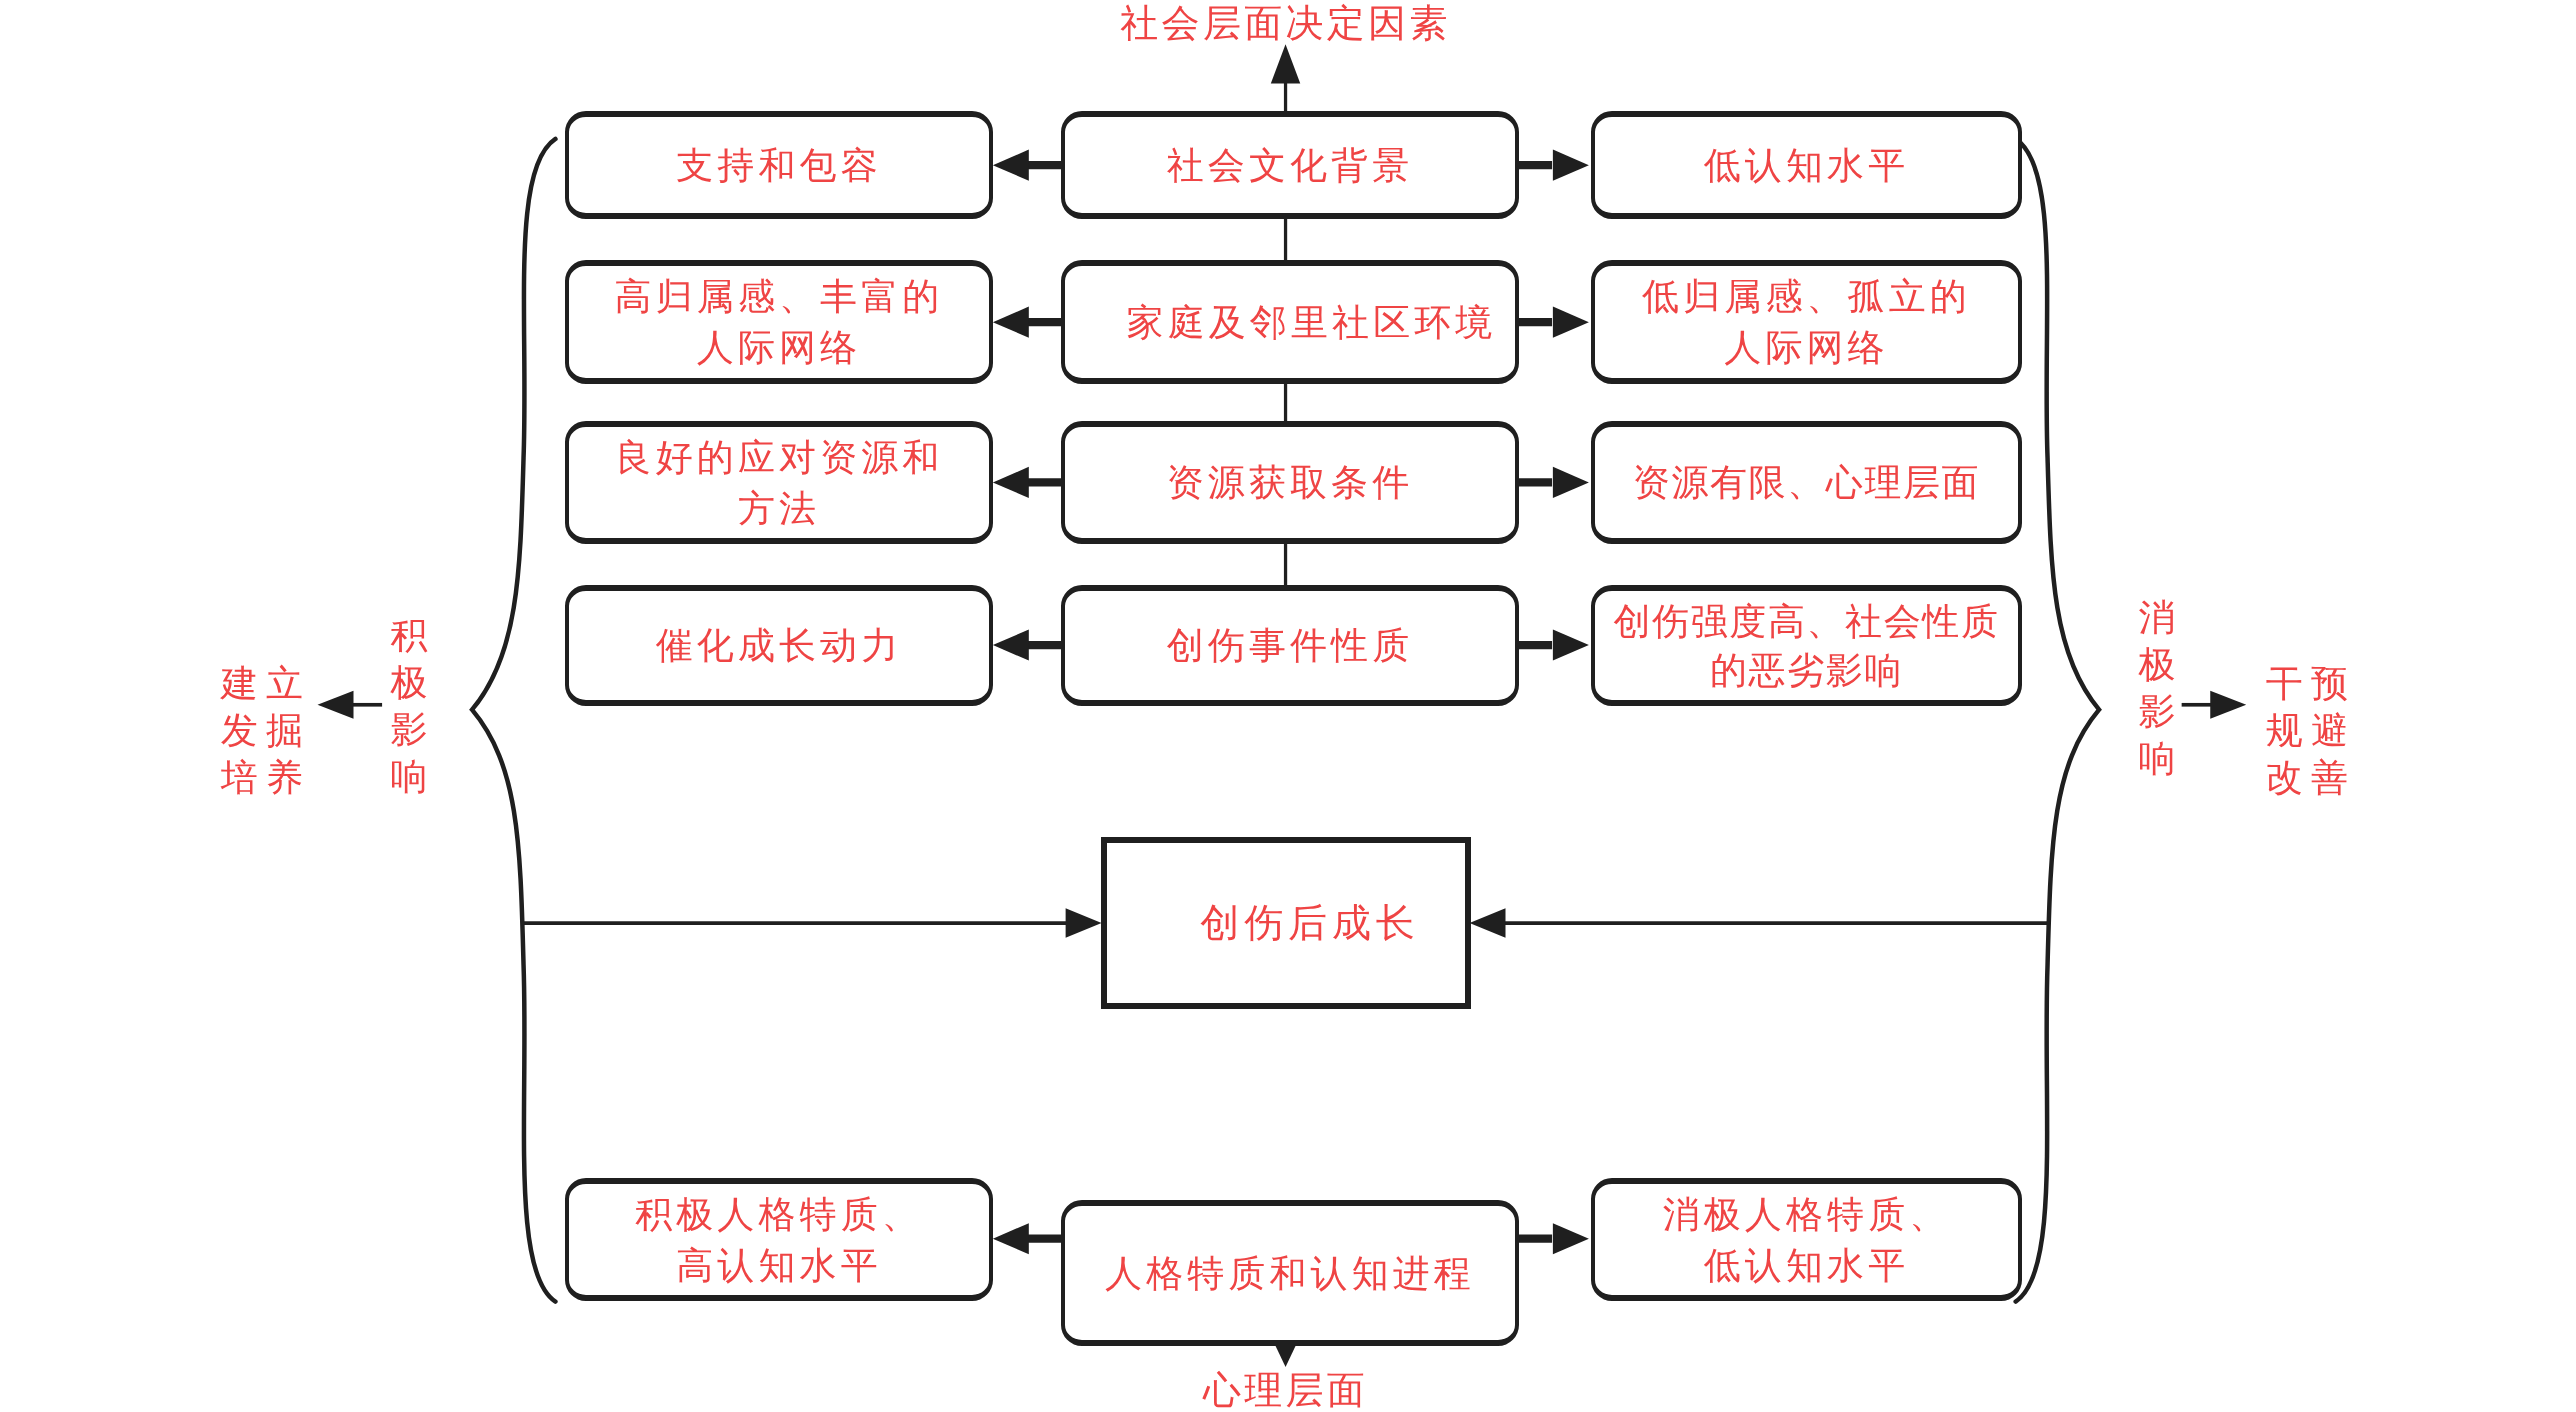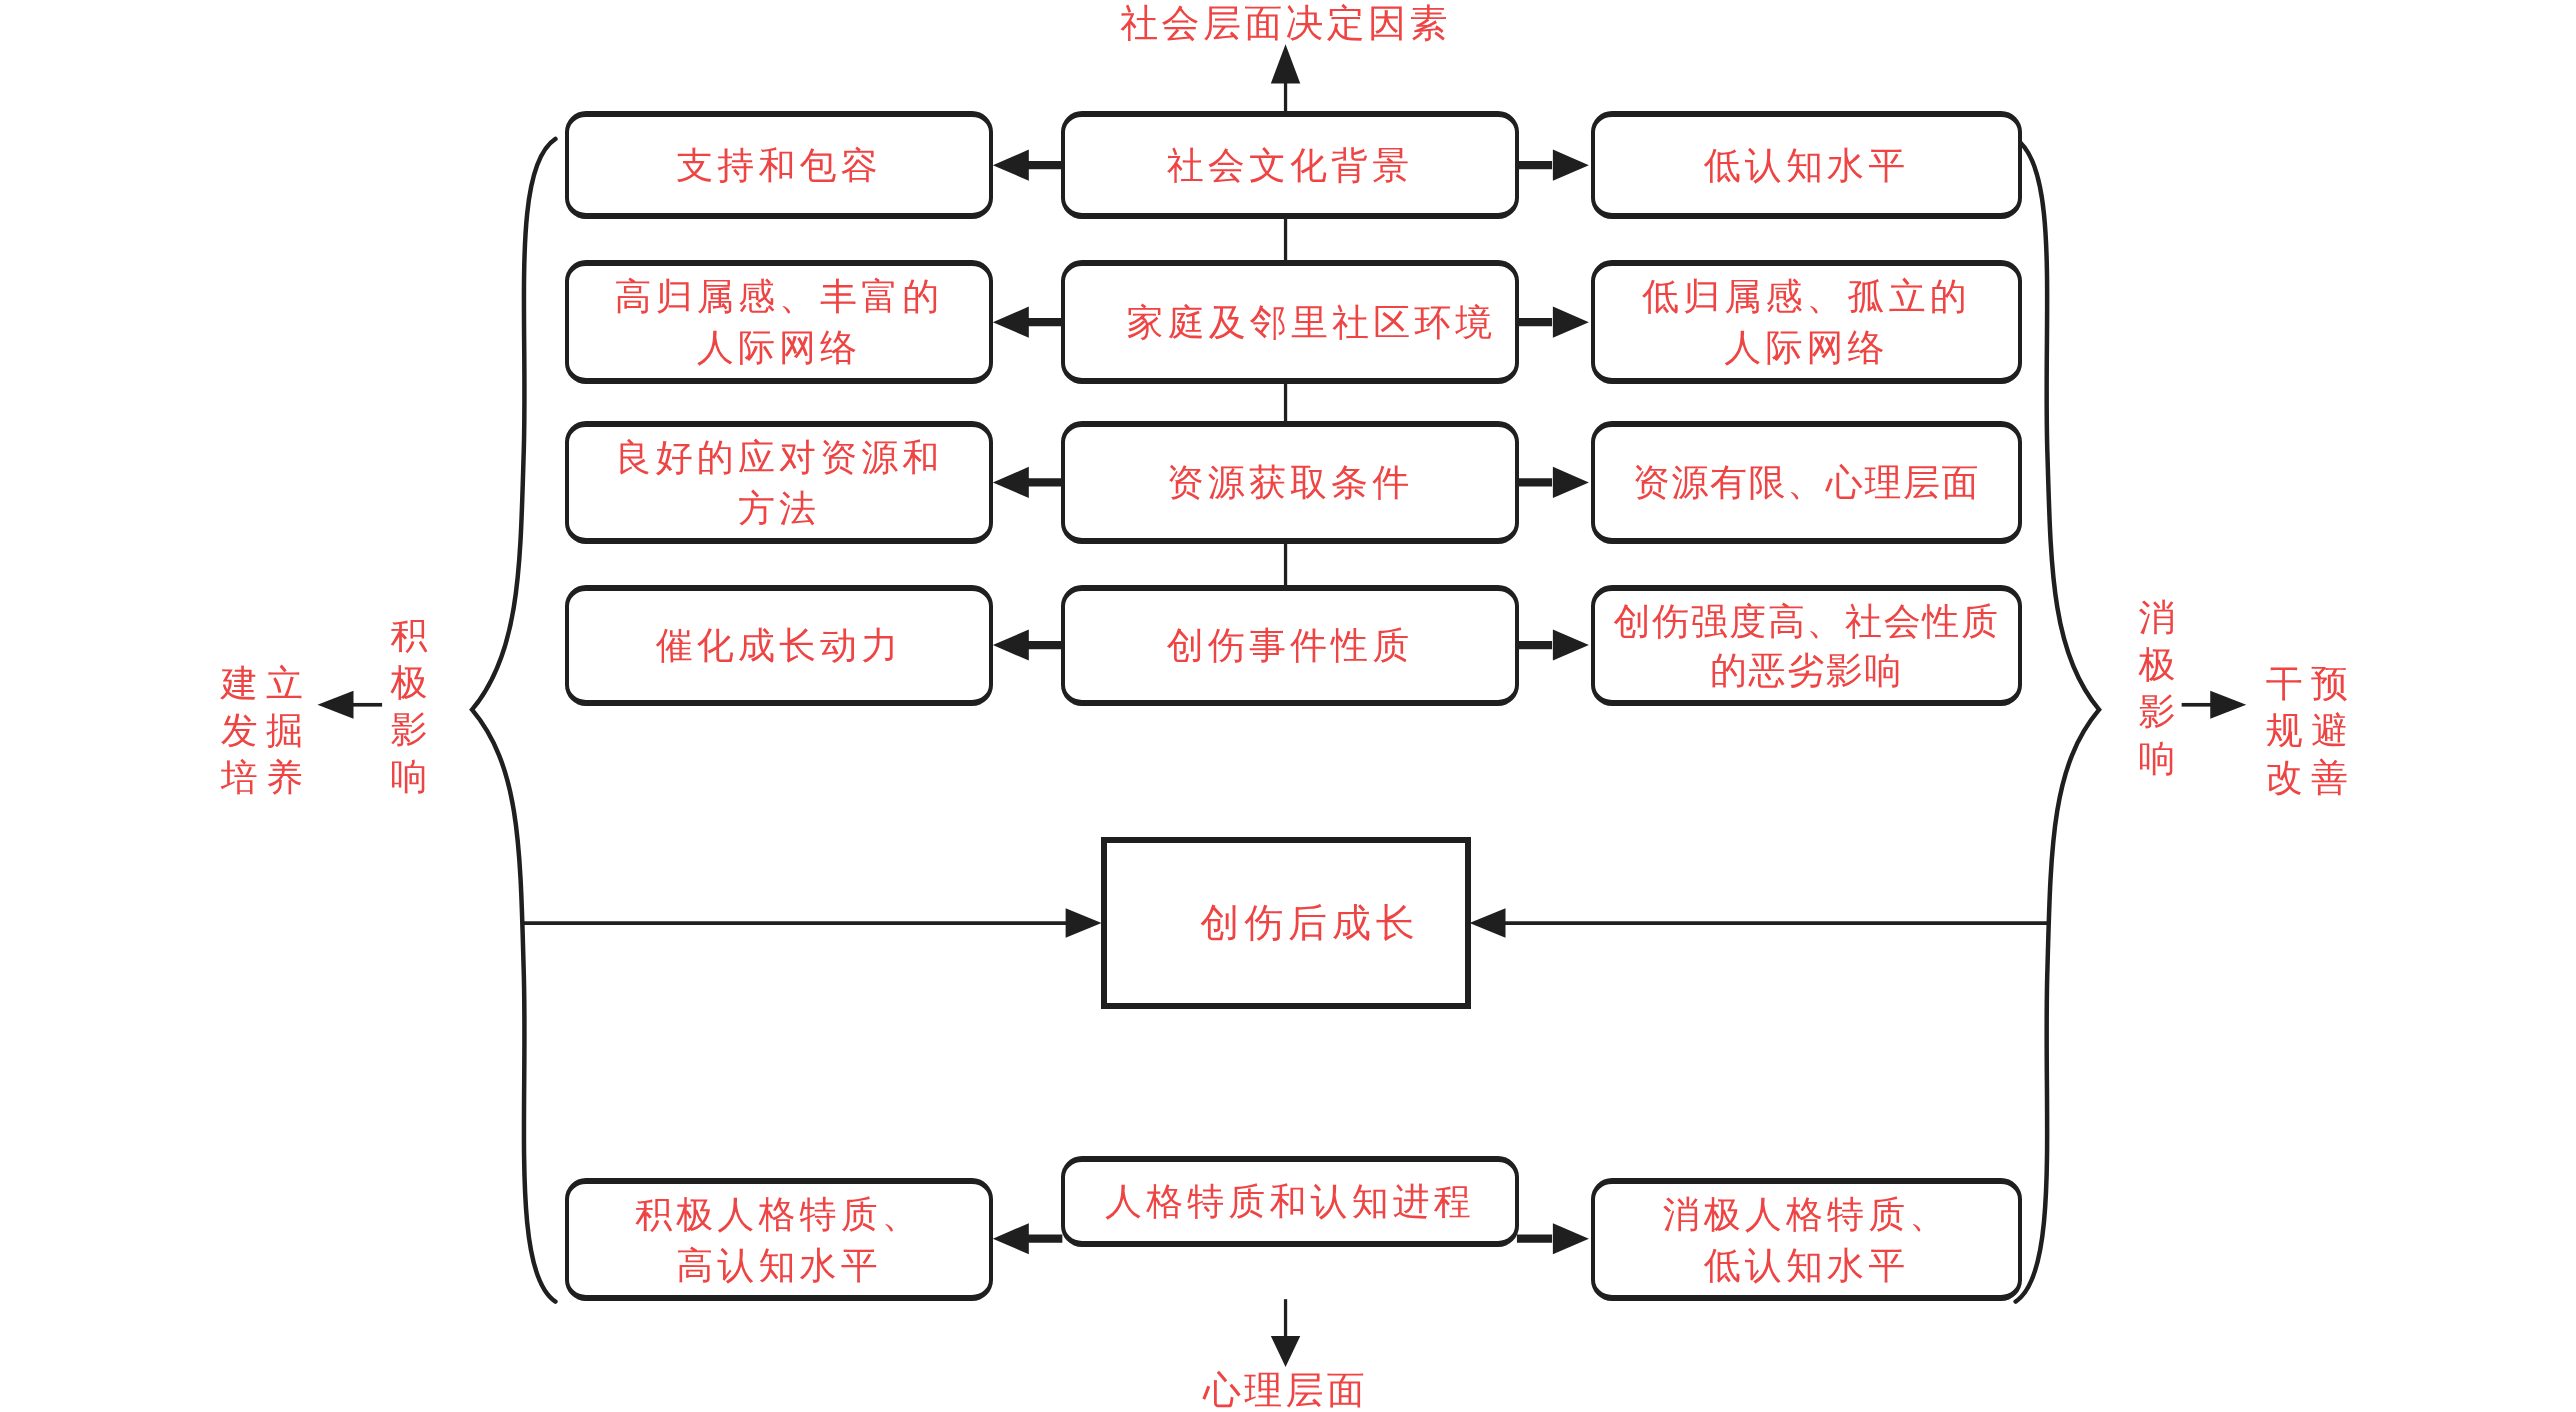--- a/index.html
+++ b/index.html
@@ -125,21 +125,21 @@
 
   <div class="rbox" style="left:565px;top:585px;width:428px;height:121px;">催化成长动力</div>
   <div class="rbox" style="left:1061px;top:585px;width:458px;height:121px;">创伤事件性质</div>
   <div class="rbox" style="left:1591px;top:585px;width:431px;height:121px;letter-spacing:1.6px;line-height:49px;">创伤强度高、社会性质
 的恶劣影响</div>
 
   <div class="sbox" style="left:1101px;top:837px;width:370px;height:172px;">创伤后成长</div>
 
   <div class="rbox" style="left:565px;top:1178px;width:428px;height:123px;">积极人格特质、
 高认知水平</div>
-  <div class="rbox" style="left:1061px;top:1156px;width:458px;height:91px;">人格特质和认知进程</div>
+  <div class="rbox" style="left:1061px;top:1200px;width:458px;height:146px;">人格特质和认知进程</div>
   <div class="rbox" style="left:1591px;top:1178px;width:431px;height:123px;">消极人格特质、
 低认知水平</div>
 
   <div class="side-two" style="left:213px;top:624px;width:106px;">建立
 发掘
 培养</div>
   <div class="side-col" style="left:386px;top:612px;width:46px;">积
 极
 影
 响</div>

